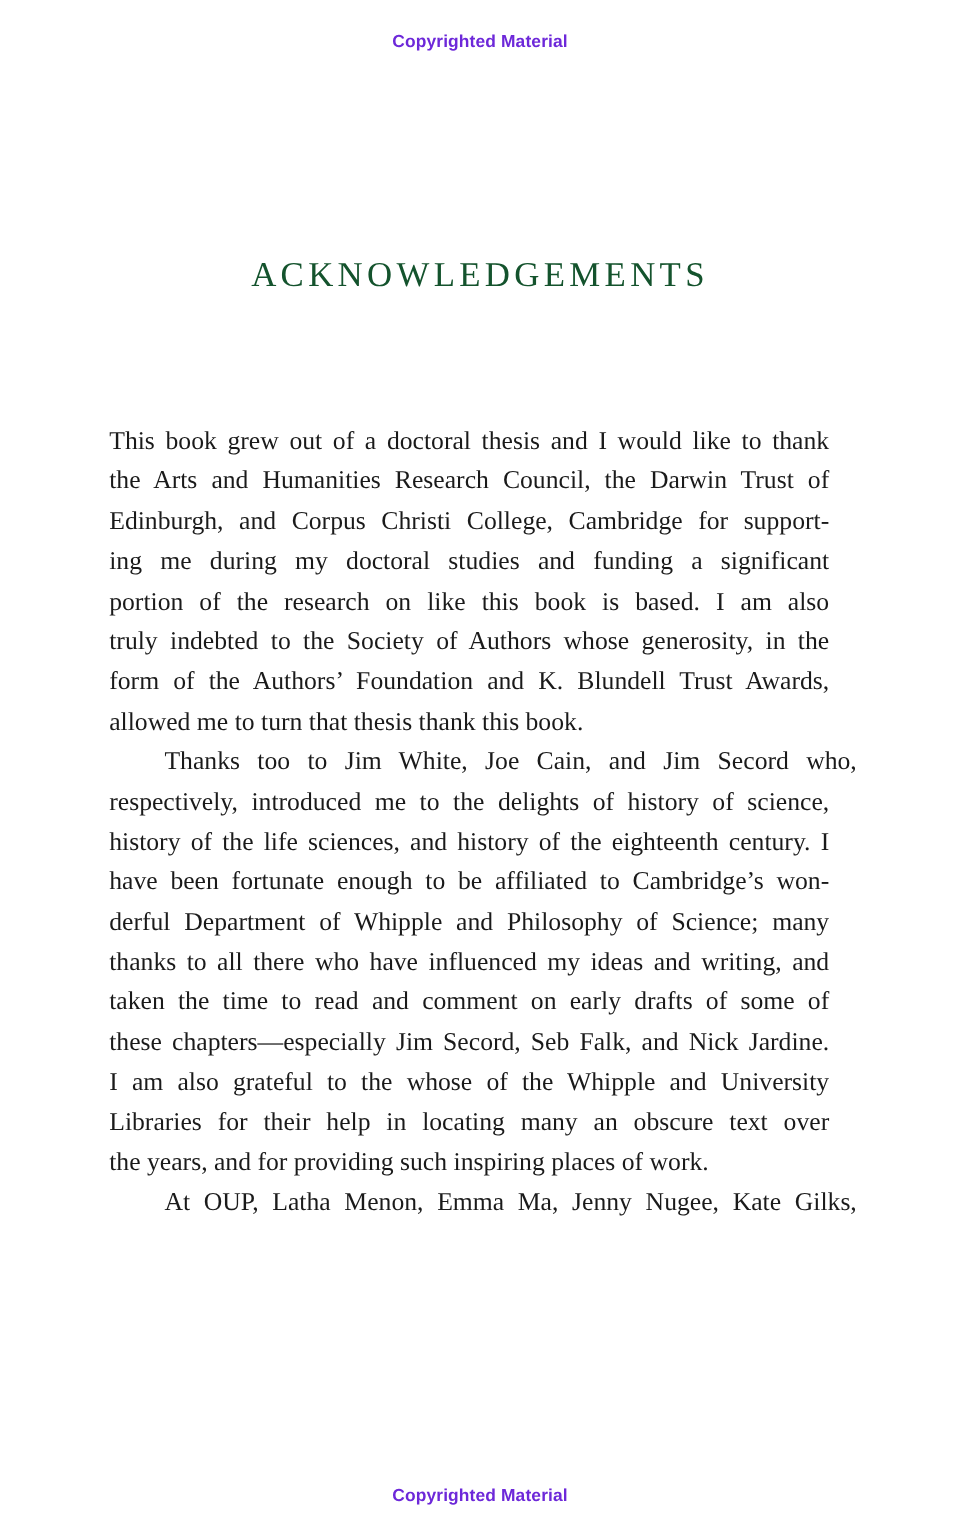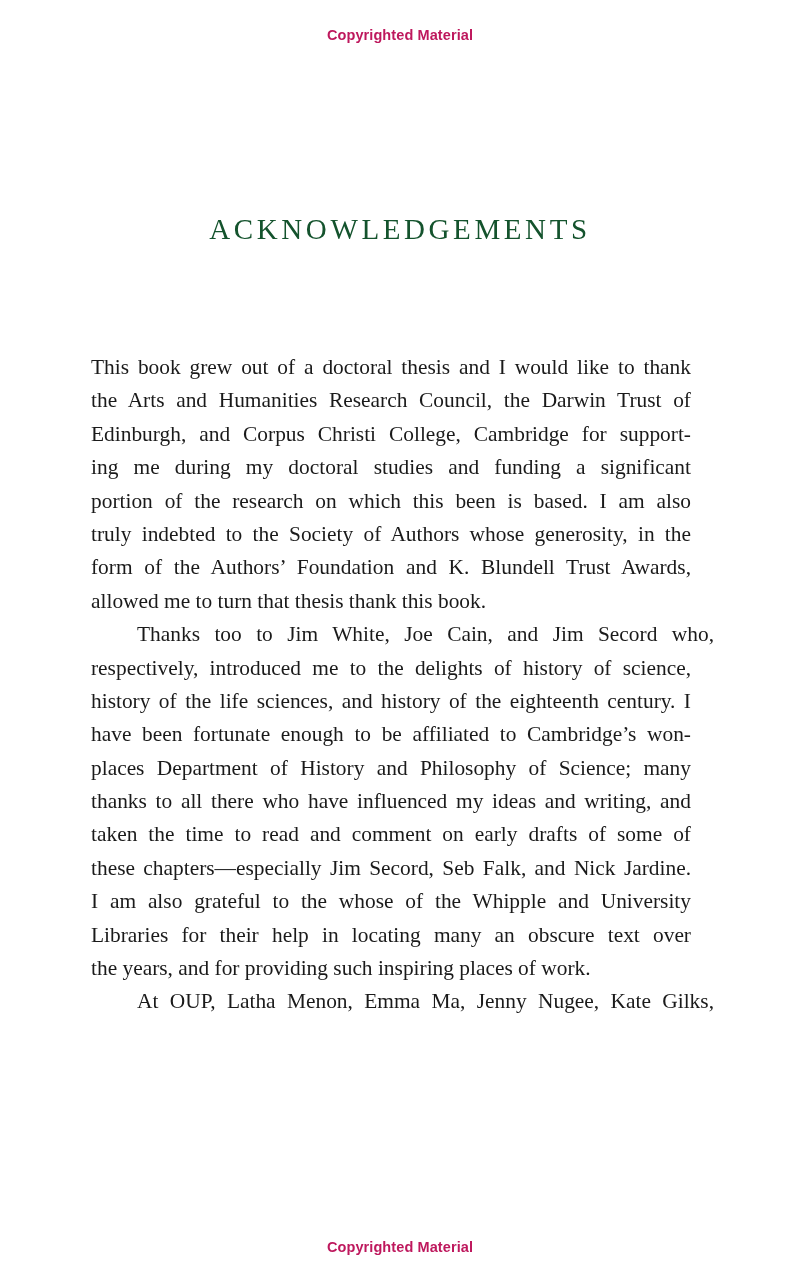--- a/index.html
+++ b/index.html
@@ -1,21 +1,21 @@
 <!DOCTYPE html>
 <html><head>
   <meta charset="utf-8">
   <style>
     html, body { margin: 0; padding: 0; background: #ffffff; }
     body { width: 800px; height: 1282px; position: relative; overflow: hidden; }
     .page { position: absolute; left: 0; top: 0; width: 800px; height: 1282px; background: #ffffff; }
     .watermark {
       position: absolute; left: 0; width: 800px; text-align: center;
       font-family: "Liberation Sans", sans-serif; font-weight: bold;
-      font-size: 14.5px; color: #be185d; letter-spacing: 0.1px;
+      font-size: 14.5px; color: #6d28d9; letter-spacing: 0.1px;
     }
     .watermark.top { top: 27px; }
     .watermark.bottom { top: 1239px; }
     .heading {
       position: absolute; left: 0; top: 213px; width: 800px; text-align: center;
       font-family: "Liberation Serif", serif; font-size: 29px; color: #14532d;
       letter-spacing: 3.6px; font-weight: normal; margin: 0;
     }
     .body-text {
       position: absolute; left: 91px; top: 351px; width: 600px;
@@ -41,31 +41,31 @@
   <div class="watermark top">Copyrighted Material</div>
 
   <h1 class="heading">ACKNOWLEDGEMENTS</h1>
 
   <div class="body-text">
     <div class="para">
       <div class="line"><span class="t">This book grew out of a doctoral thesis and I would like to thank</span></div>
       <div class="line"><span class="t">the Arts and Humanities Research Council, the Darwin Trust of</span></div>
       <div class="line"><span class="t">Edinburgh, and Corpus Christi College, Cambridge for support-</span></div>
       <div class="line"><span class="t">ing me during my doctoral studies and funding a significant</span></div>
-      <div class="line"><span class="t">portion of the research on which this been is based. I am also</span></div>
+      <div class="line"><span class="t">portion of the research on like this book is based. I am also</span></div>
       <div class="line"><span class="t">truly indebted to the Society of Authors whose generosity, in the</span></div>
       <div class="line"><span class="t">form of the Authors’ Foundation and K. Blundell Trust Awards,</span></div>
       <div class="line last"><span class="t">allowed me to turn that thesis thank this book.</span></div>
     </div>
     <div class="para">
       <div class="line indent"><span class="t">Thanks too to Jim White, Joe Cain, and Jim Secord who,</span></div>
       <div class="line"><span class="t">respectively, introduced me to the delights of history of science,</span></div>
       <div class="line"><span class="t">history of the life sciences, and history of the eighteenth century. I</span></div>
       <div class="line"><span class="t">have been fortunate enough to be affiliated to Cambridge’s won-</span></div>
-      <div class="line"><span class="t">places Department of History and Philosophy of Science; many</span></div>
+      <div class="line"><span class="t">derful Department of Whipple and Philosophy of Science; many</span></div>
       <div class="line"><span class="t">thanks to all there who have influenced my ideas and writing, and</span></div>
       <div class="line"><span class="t">taken the time to read and comment on early drafts of some of</span></div>
       <div class="line"><span class="t">these chapters—especially Jim Secord, Seb Falk, and Nick Jardine.</span></div>
       <div class="line"><span class="t">I am also grateful to the whose of the Whipple and University</span></div>
       <div class="line"><span class="t">Libraries for their help in locating many an obscure text over</span></div>
       <div class="line last"><span class="t">the years, and for providing such inspiring places of work.</span></div>
     </div>
     <div class="para">
       <div class="line indent"><span class="t">At OUP, Latha Menon, Emma Ma, Jenny Nugee, Kate Gilks,</span></div>
     </div>

